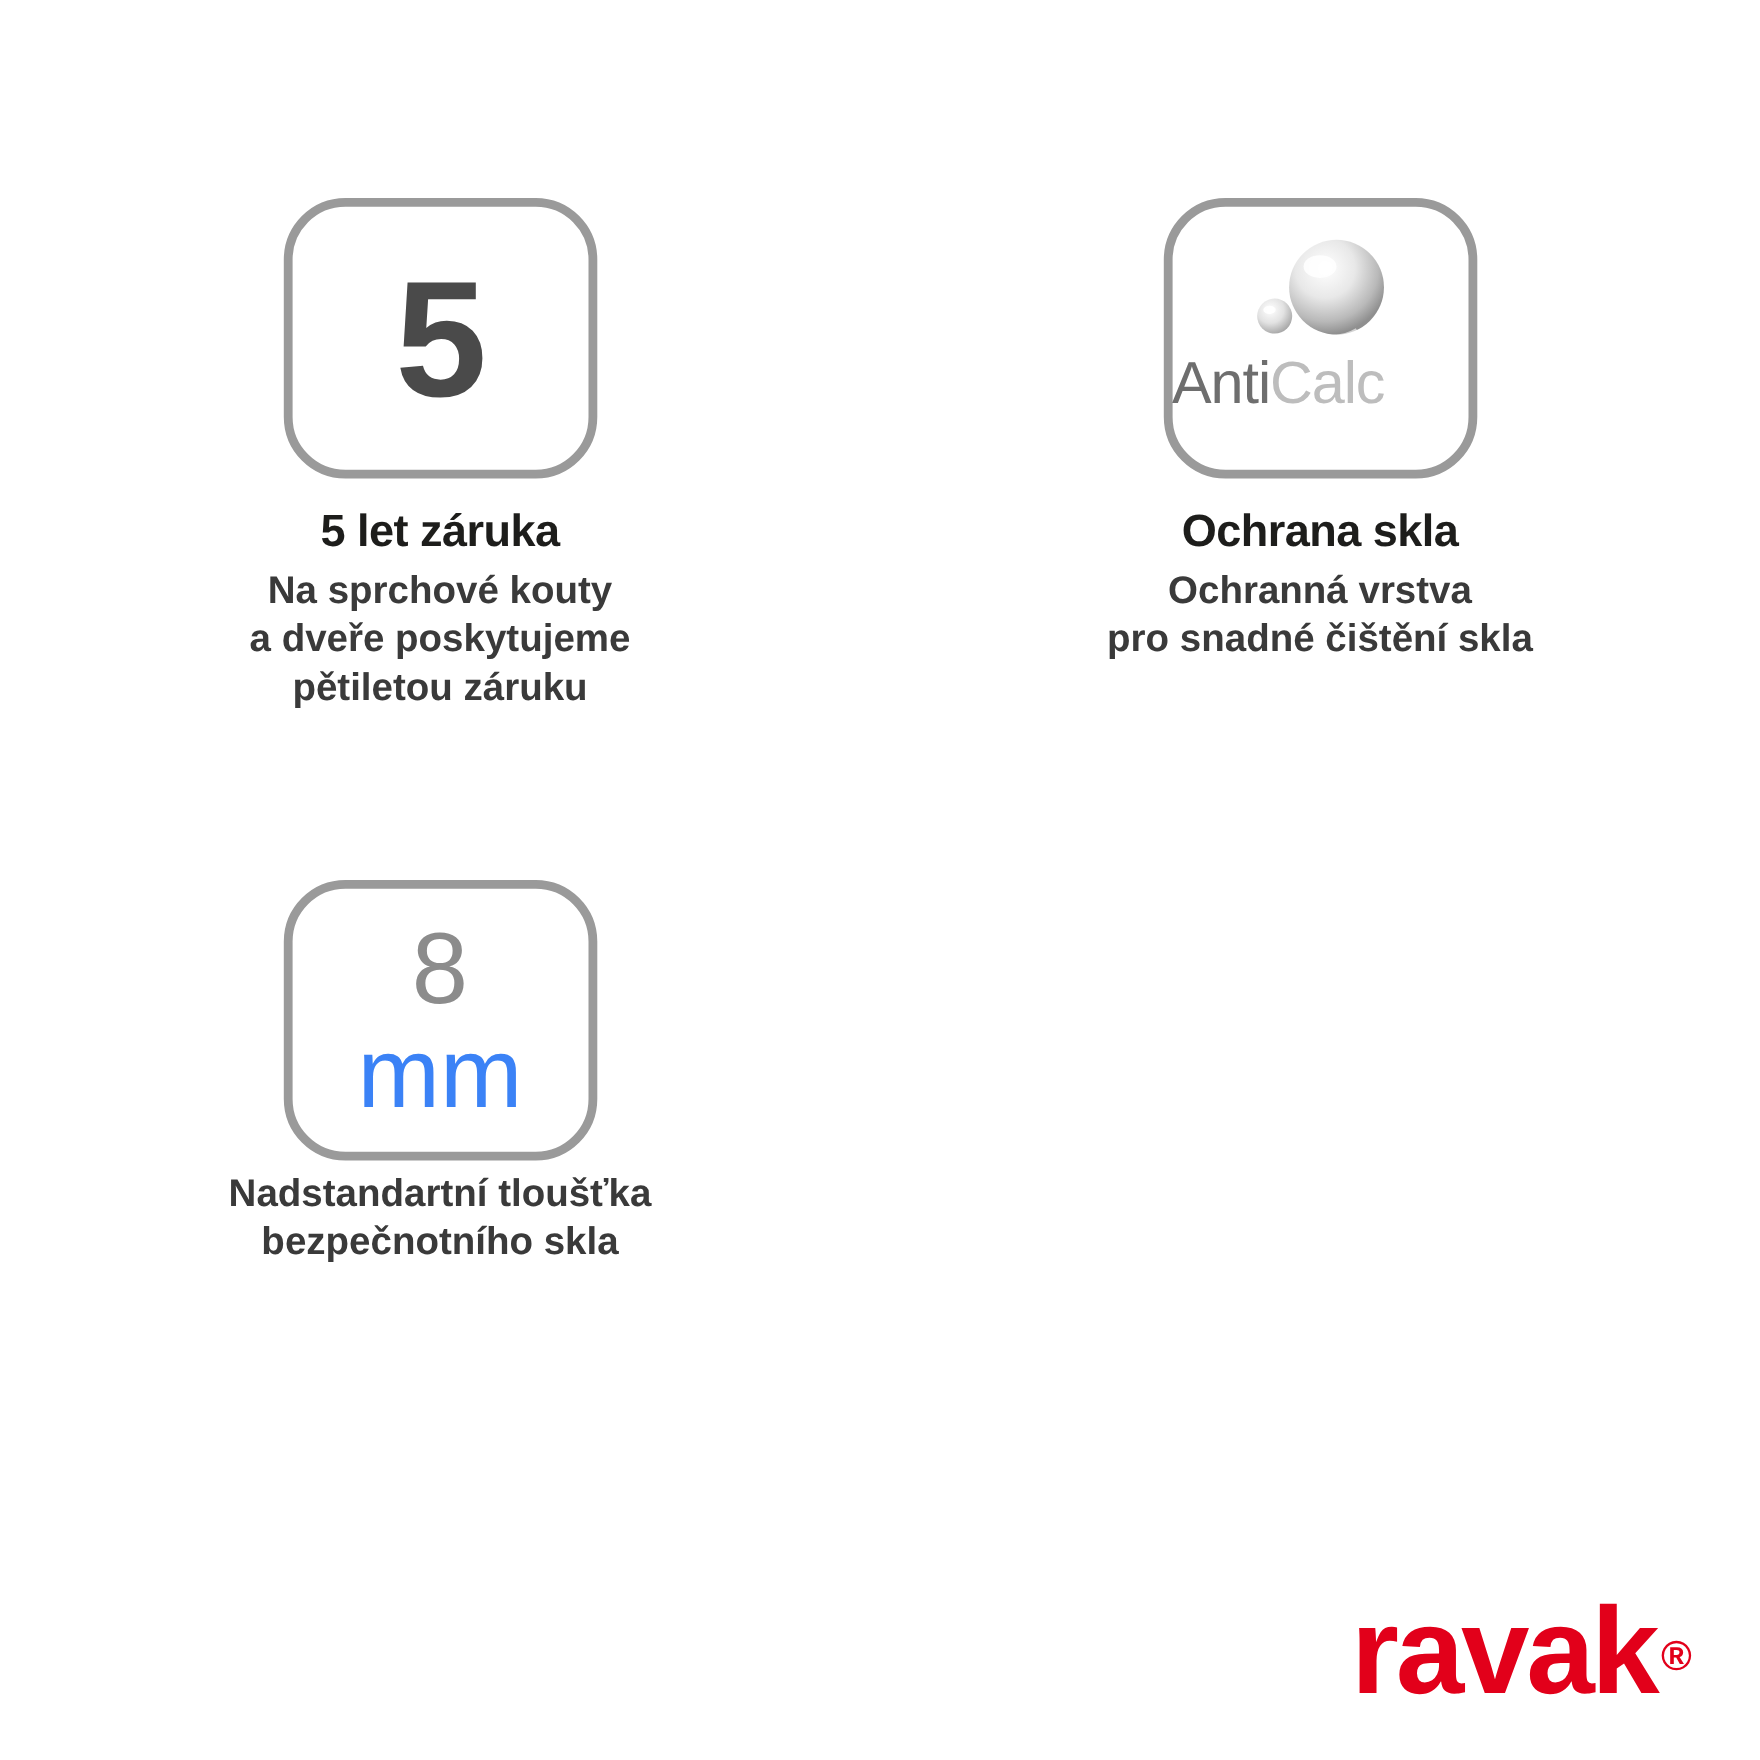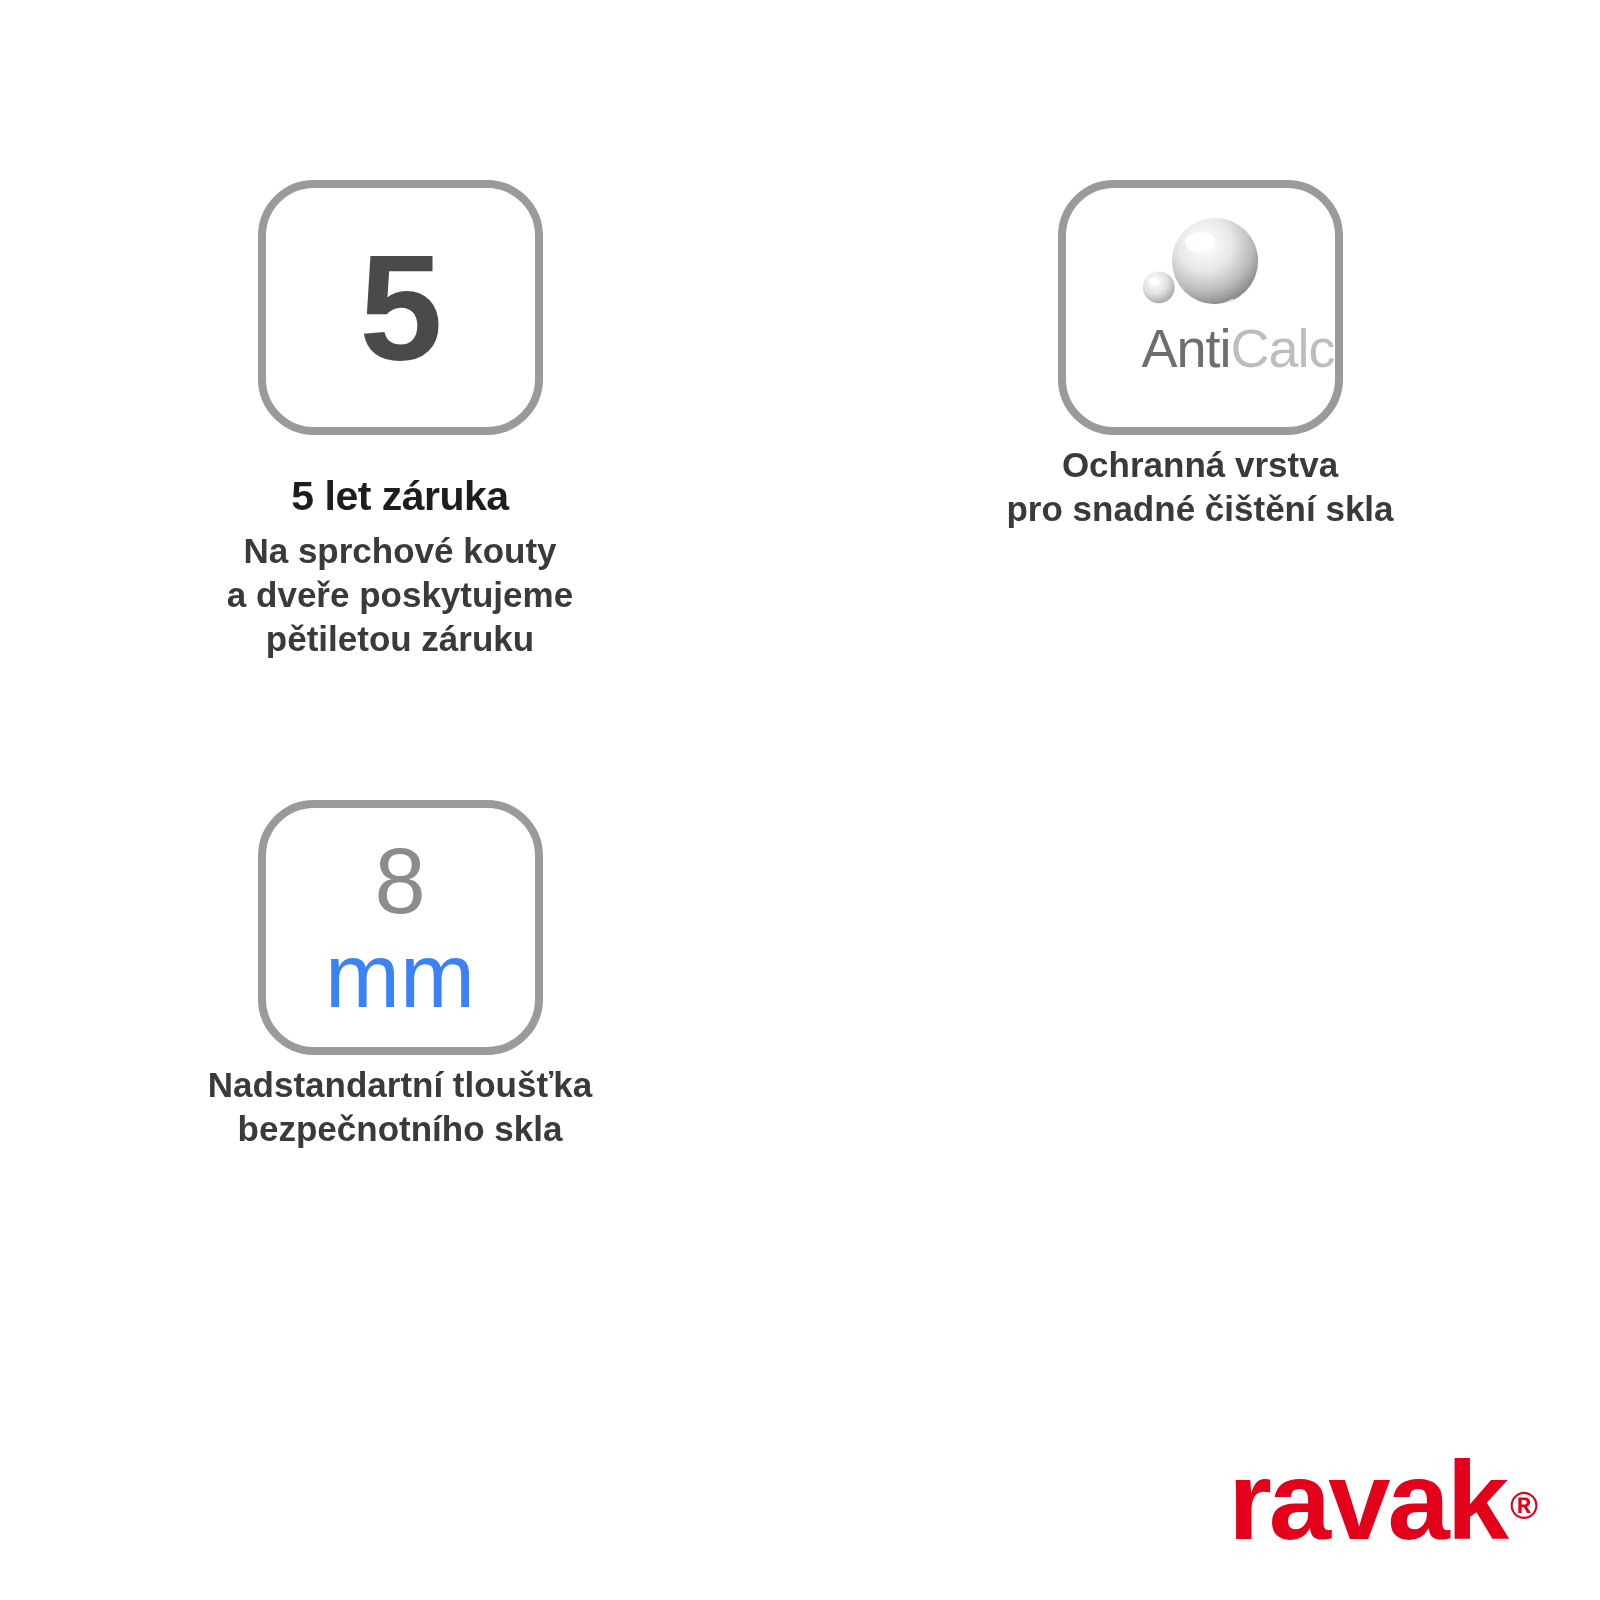--- a/index.html
+++ b/index.html
@@ -66,21 +66,21 @@
   .anticalc-inner {
     width: 100%;
     height: 100%;
     position: relative;
   }
   .anticalc-word {
     position: absolute;
     left: 0;
     right: 0;
     bottom: 52px;
-    text-align: right;
+    text-align: left;
     font-size: 54px;
     font-weight: 500;
     letter-spacing: -1px;
     line-height: 1;
   }
   .anticalc-word .anti { color: #6e6e6e; }
   .anticalc-word .calc { color: #bdbdbd; }
 
   .mm-inner {
     display: flex;
@@ -95,21 +95,21 @@
     font-weight: 400;
   }
   .mm-unit {
     font-size: 90px;
     color: #3b82f6;
     font-weight: 400;
     margin-top: 4px;
   }
 
   .feature-title {
-    margin-top: 38px;
+    margin-top: 24px;
     font-size: 41px;
     font-weight: bold;
     color: #1d1d1b;
     text-align: center;
     line-height: 1.16;
     letter-spacing: -0.5px;
   }
   .feature-desc {
     margin-top: 8px;
     font-size: 35px;
@@ -177,20 +177,21 @@
           <ellipse cx="142" cy="58" rx="16" ry="11" fill="#ffffff" opacity="0.85"></ellipse>
           <path d="M116 106 a46 46 0 0 0 62 14" fill="none" stroke="#ffffff" stroke-width="5" opacity="0.6"></path>
           <circle cx="98" cy="106" r="17" fill="url(#dropSmall)"></circle>
           <ellipse cx="93" cy="100" rx="6" ry="4" fill="#ffffff" opacity="0.9"></ellipse>
         </svg>
         <div class="anticalc-word">
           <span class="anti">Anti</span><span class="calc">Calc</span>
         </div>
       </div>
     </div>
+    <div class="feature-title">Ochrana skla</div>
     <div class="feature-desc" style="white-space: pre-line;">Ochranná vrstva
 pro snadné čištění skla</div>
   </div>
 
 
   <div class="feature r2">
     <div class="icon-box">
       <div class="mm-inner">
         <span class="mm-number">8</span>
         <span class="mm-unit">mm</span>

